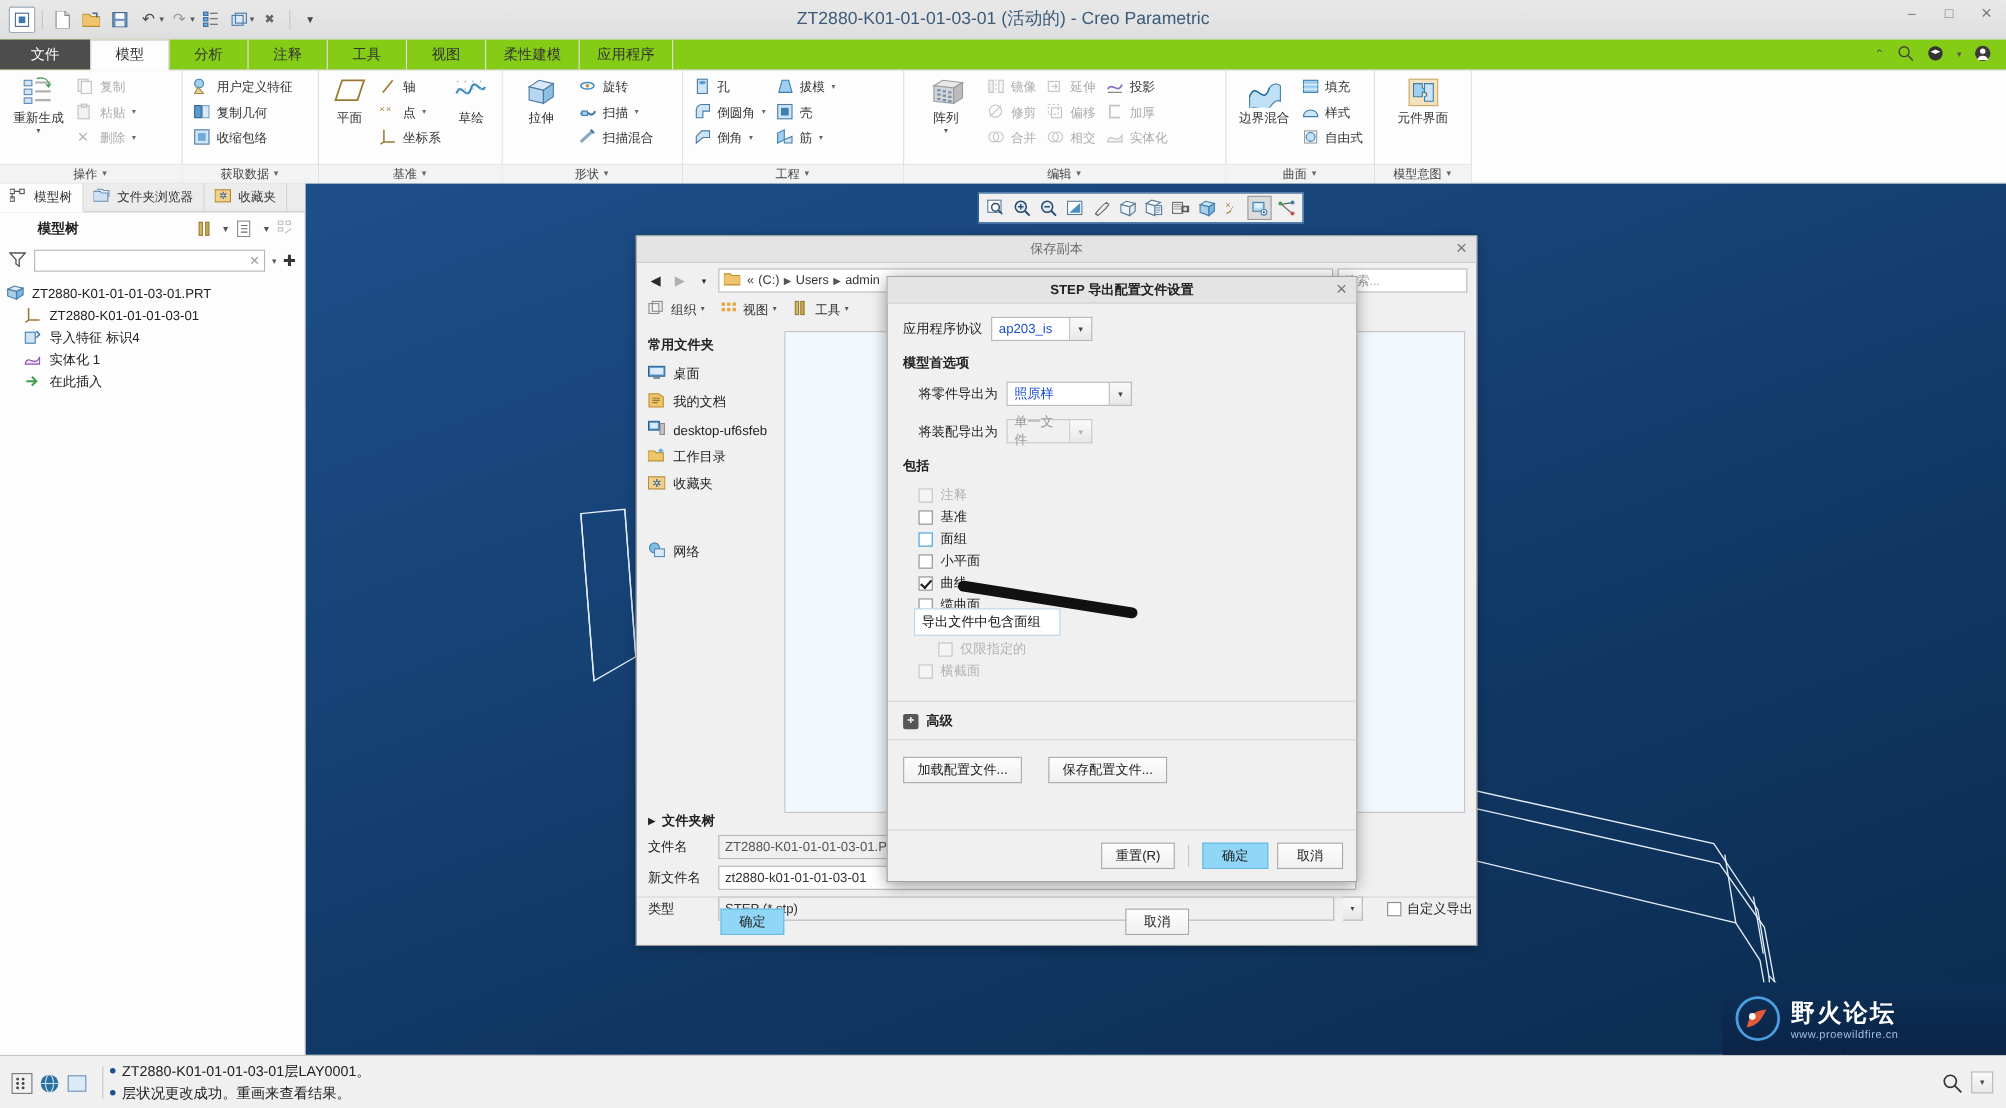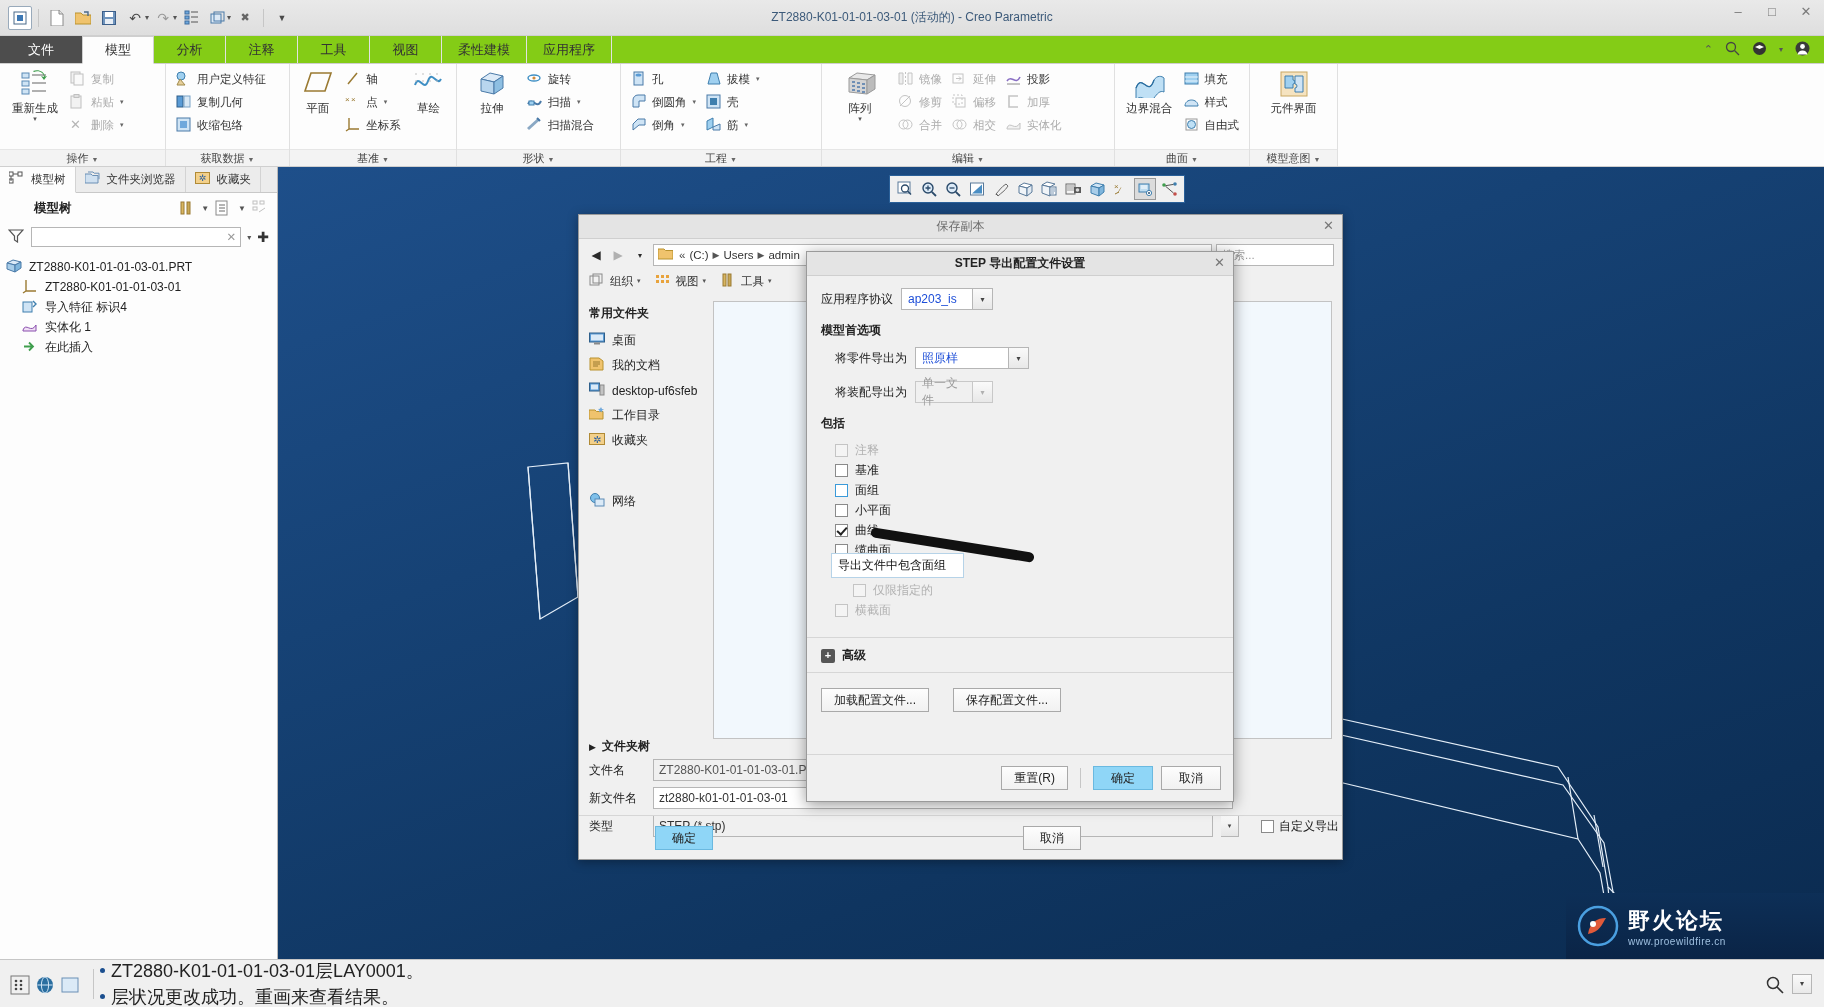--- a/index.html
+++ b/index.html
@@ -24,21 +24,21 @@
   }
   .qat { display: flex; align-items: center; padding-left: 8px; gap: 2px; }
   .qbtn {
     width: 24px; height: 24px; display: flex; align-items: center; justify-content: center;
     color: #4a4a4a; font-size: 13px; border: 1px solid transparent; border-radius: 2px;
   }
   .qsep { width: 1px; height: 18px; background: #c6c6c6; margin: 0 4px; }
   .qcaret { font-size: 8px; color: #555; margin-left: -4px; }
   .title-text {
     position: absolute; left: 0; right: 0; text-align: center;
-    font-size: 12px; color: #3c5a7a; pointer-events: none;
+    font-size: 16px; color: #3c5a7a; pointer-events: none;
   }
   .wctrl { position: absolute; right: 8px; top: 4px; display: flex; gap: 14px; color: #7a7a7a; font-size: 13px; }
   .wctrl span { width: 20px; text-align: center; }
 
   
   .tabrow {
     position: absolute; left: 0; top: 36px; width: 1824px; height: 28px;
     background: #84cc16; border-bottom: 1px solid #cfcfcf;
     display: flex; align-items: stretch;
   }
@@ -211,21 +211,21 @@
     background: #111; border-radius: 6px; transform: rotate(9deg); z-index: 39;
   }
 
   
   .statusbar {
     position: absolute; left: 0; bottom: 0; width: 1824px; height: 48px;
     background: #f0f0f0; border-top: 1px solid #c6c6c6; display: flex; align-items: center;
   }
   .sb-icons { display: flex; align-items: center; gap: 8px; padding: 0 10px; }
   .sb-sep { width: 1px; height: 30px; background: #c6c6c6; margin: 0 6px; }
-  .sb-msgs { display: flex; flex-direction: column; justify-content: center; gap: 2px; font-size: 18px; color: #222; }
+  .sb-msgs { display: flex; flex-direction: column; justify-content: center; gap: 2px; font-size: 13px; color: #222; }
   .sb-msg { display: flex; align-items: center; gap: 6px; }
   .dotb { width: 5px; height: 5px; border-radius: 50%; background: #1b4f8f; flex: none; }
   .sb-right { margin-left: auto; display: flex; align-items: center; gap: 10px; padding-right: 12px; }
 
   
   .watermark {
     position: absolute; right: 0; bottom: 48px; width: 258px; height: 66px;
     background: linear-gradient(#0d2f57,#0a2446); display: flex; align-items: center; gap: 8px; padding-left: 10px;
   }
   .wm-title { color: #fff; font-size: 22px; font-weight: bold; letter-spacing: 2px; }

